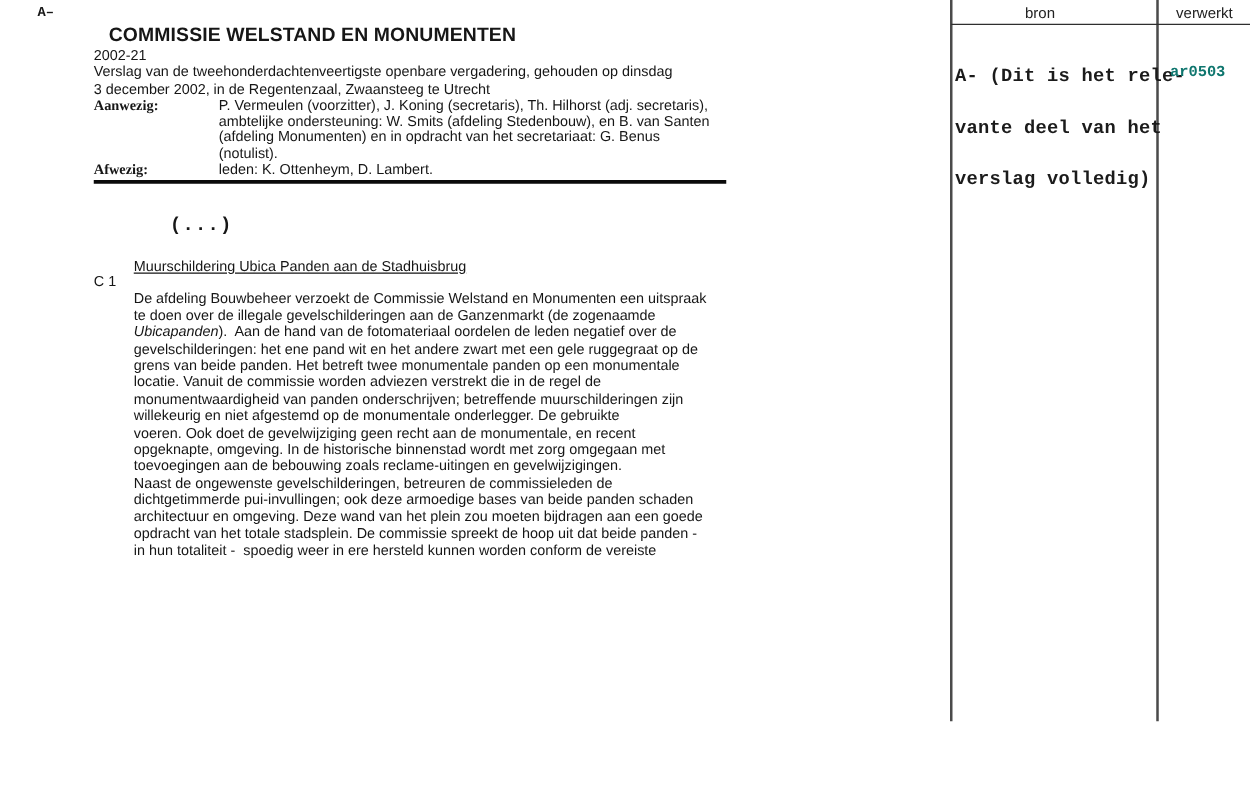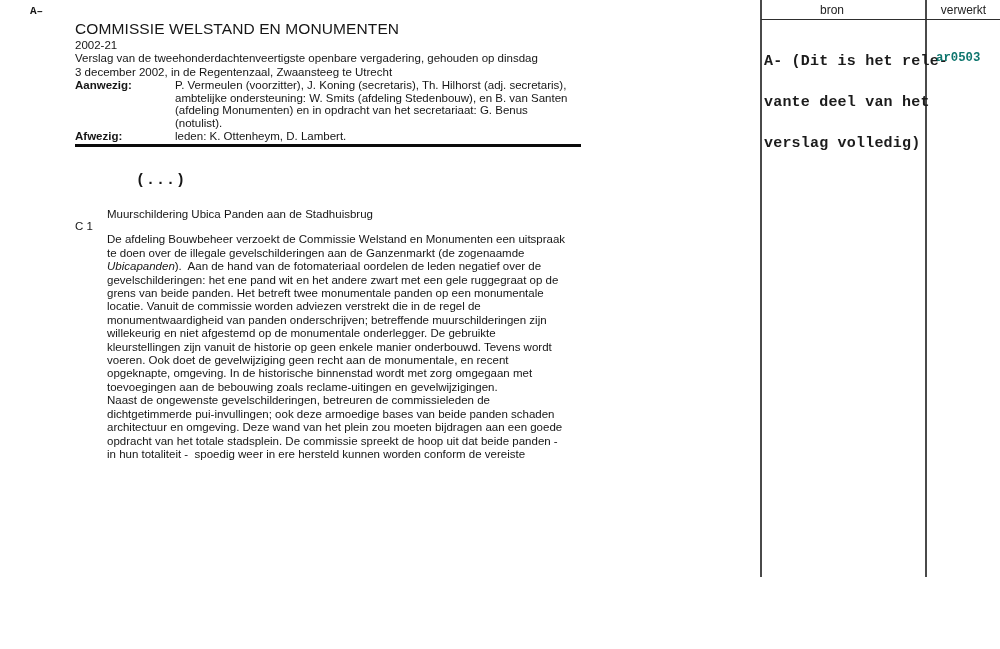--- a/index.html
+++ b/index.html
@@ -18,45 +18,45 @@
     position: absolute; left: 30px; top: 5px;
     font-size: 11px; font-weight: bold; letter-spacing: 0;
   }
 
   
   .doc {
     position: absolute; left: 75px; top: 21px; width: 506px;
     font-size: 11.5px; line-height: 13.3px;
   }
   .doc-title {
-    font-size: 15.5px; font-weight: normal; letter-spacing: 0.1px;
-    line-height: 16px; margin: 0 0 2px 0; white-space: nowrap;
+    font-size: 15.5px; font-weight: bold; letter-spacing: 0.1px;
+    line-height: 16px; margin: 0 0 2px 12px; white-space: nowrap;
   }
   .meta-line { white-space: pre; }
   .attendance { display: grid; grid-template-columns: 100px 1fr; line-height: 12.7px; }
-  .att-label { font-weight: bold; }
+  .att-label { font-weight: bold; font-family: Liberation Serif, serif; }
   .att-line { white-space: pre; }
   .rule {
     height: 2.6px; background: #0a0a0a; width: 506px; margin-top: 1.5px;
   }
 
   
   .omission {
     position: absolute; left: 136px; top: 172px;
     font-size: 15px; font-weight: bold; letter-spacing: 1px;
   }
 
   
   .section {
     position: absolute; left: 75px; top: 208px; width: 512px;
     font-size: 11.5px; line-height: 13.4px;
   }
   .section-head { display: flex; }
   .section-index { width: 32px; white-space: pre; margin-top: 12px; }
-  .section-heading { white-space: pre; }
+  .section-heading { text-decoration: underline; white-space: pre; }
   .section-body { margin-left: 32px; }
   .pline { white-space: pre; }
   .italic { font-style: italic; }
 
   
   .vline { position: absolute; top: 0; width: 1.5px; height: 577px; background: #4a4a4a; }
   .vline-left { left: 760px; }
   .vline-mid  { left: 925px; }
   .header-underline {
     position: absolute; left: 761px; top: 18.5px; width: 239px; height: 1.6px; background: #2e2e2e;
@@ -112,21 +112,20 @@
   </div>
   <div class="section-body">
     <div class="pline">De afdeling Bouwbeheer verzoekt de Commissie Welstand en Monumenten een uitspraak</div>
       <div class="pline">te doen over de illegale gevelschilderingen aan de Ganzenmarkt (de zogenaamde</div>
     <div class="pline"><span class="italic">Ubicapanden</span><span>).  Aan de hand van de fotomateriaal oordelen de leden negatief over de</span></div>
     <div class="pline">gevelschilderingen: het ene pand wit en het andere zwart met een gele ruggegraat op de</div>
     <div class="pline">grens van beide panden. Het betreft twee monumentale panden op een monumentale</div>
     <div class="pline">locatie. Vanuit de commissie worden adviezen verstrekt die in de regel de</div>
     <div class="pline">monumentwaardigheid van panden onderschrijven; betreffende muurschilderingen zijn</div>
     <div class="pline">willekeurig en niet afgestemd op de monumentale onderlegger. De gebruikte</div>
-    <div class="pline">kleurstellingen zijn vanuit de historie op geen enkele manier onderbouwd. Tevens wordt</div>
     <div class="pline">voeren. Ook doet de gevelwijziging geen recht aan de monumentale, en recent</div>
     <div class="pline">opgeknapte, omgeving. In de historische binnenstad wordt met zorg omgegaan met</div>
     <div class="pline">toevoegingen aan de bebouwing zoals reclame-uitingen en gevelwijzigingen.</div>
     <div class="pline">Naast de ongewenste gevelschilderingen, betreuren de commissieleden de</div>
     <div class="pline">dichtgetimmerde pui-invullingen; ook deze armoedige bases van beide panden schaden</div>
     <div class="pline">architectuur en omgeving. Deze wand van het plein zou moeten bijdragen aan een goede</div>
     <div class="pline">opdracht van het totale stadsplein. De commissie spreekt de hoop uit dat beide panden -</div>
     <div class="pline">in hun totaliteit -  spoedig weer in ere hersteld kunnen worden conform de vereiste</div>
   </div>
 </div>

